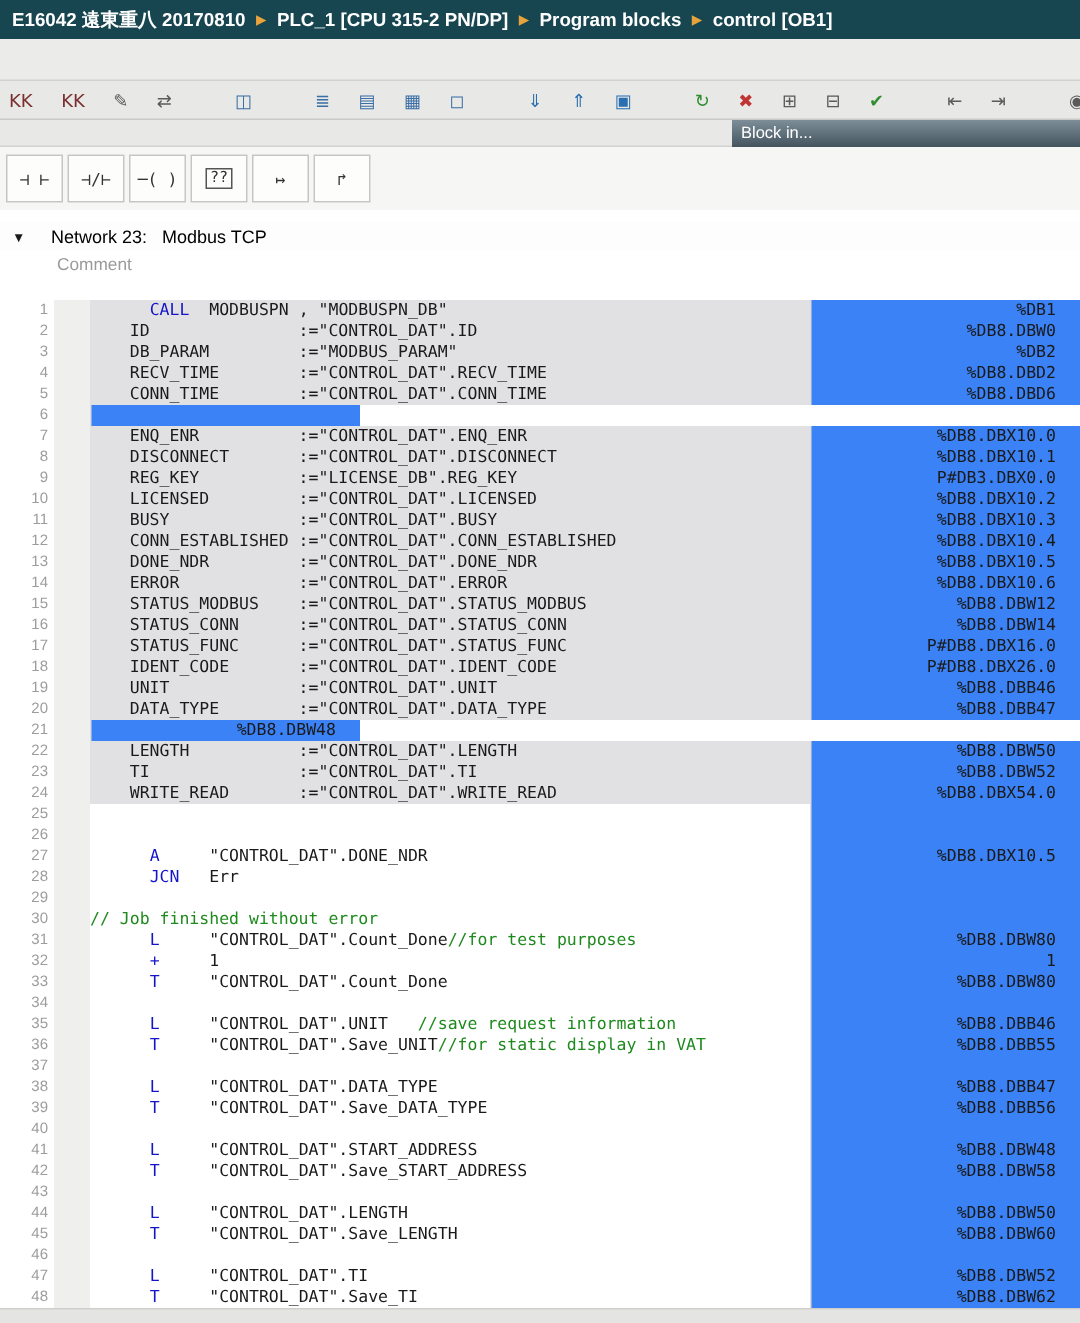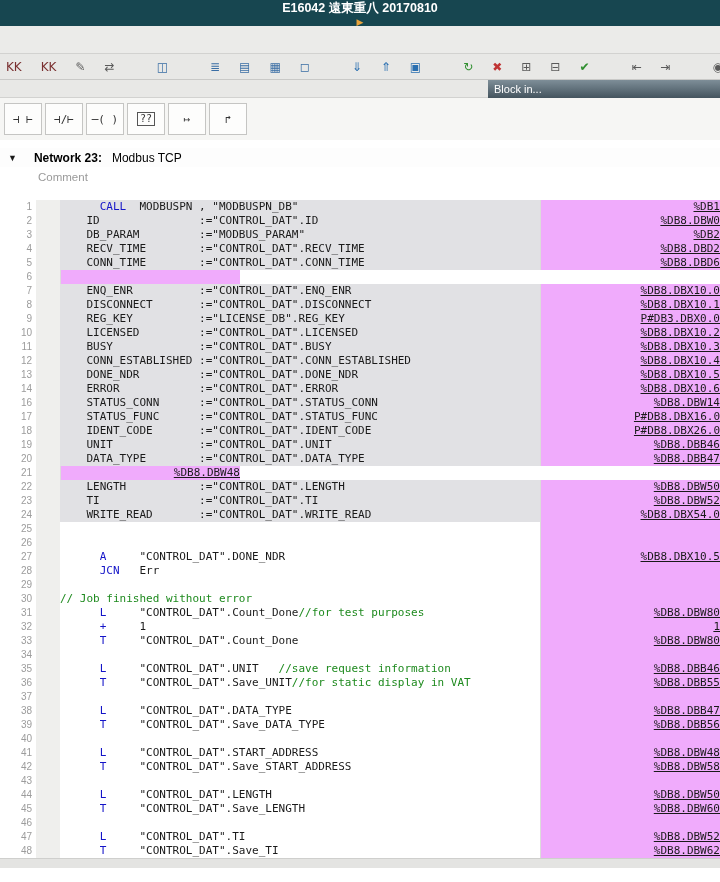--- a/index.html
+++ b/index.html
@@ -1,21 +1,21 @@
 <!DOCTYPE html>
 <html><head>
 <meta charset="utf-8">
 <style>
   * { margin:0; padding:0; box-sizing:border-box; }
   html,body { width:720px; height:882px; overflow:hidden; }
   body { font-family:"Liberation Sans", sans-serif; background:#ffffff; position:relative; }
 
   
   .titlebar { height:26px; background:#174650; color:#ffffff; display:flex; align-items:center;
-              padding:0 8px; font-size:12.5px; font-weight:bold; white-space:nowrap; overflow:hidden;flex-direction:column; }
+              padding:0 8px; font-size:12.5px; font-weight:bold; white-space:nowrap; overflow:hidden; }
   .titlebar .sep { color:#e8a33c; margin:0 7px; font-size:9px; font-weight:normal; }
   .titlebar .crumb { cursor:default; }
 
   
   .menustrip { height:28px; background:#ebebe9; border-bottom:1px solid #d2d2d0; }
 
   
   .toolbar { height:26px; background:#e8e8e6; border-bottom:1px solid #c9c9c7;
              display:flex; align-items:center; padding:0 5px; gap:17px; }
   .tb-icon { width:20px; height:20px; display:flex; align-items:center; justify-content:center;
@@ -34,38 +34,38 @@
              display:flex; align-items:center; justify-content:center;
              font-family:"DejaVu Sans Mono", monospace; font-size:11px; color:#333; }
   .lad-btn .boxed { border:1px solid #555; padding:0 2px; font-size:10px; line-height:12px; }
 
   .gap8 { height:8px; background:#ffffff; }
   .gap3 { height:3px; background:#ffffff; }
 
   
   .net-header { height:19px; display:flex; align-items:center; padding-left:8px; font-size:12px; background:#fdfdfd; }
   .net-header .tri { font-size:9px; margin-right:17px; color:#1a1a1a; }
-  .net-header .num { font-weight:bold; margin-right:10px; color:#000; }
+  .net-header .num { font-weight:normal; margin-right:10px; color:#000; }
   .net-header .ttl { color:#000; }
 
   
   .comment-row { height:30px; padding-left:38px; padding-top:4px; color:#9a9a9a;
                  font-size:11.5px; background:#ffffff; }
 
   
   .code-panel { background:#ffffff; }
   .code-row { display:flex; height:14px; line-height:14px;
               font-family:"DejaVu Sans Mono", monospace; font-size:11px; }
   .ln { width:36px; text-align:right; padding-right:4px; color:#9c9c9c; font-size:10px;
         font-family:"Liberation Sans", sans-serif; background:#ffffff; }
   .gutter { width:24px; background:#efefed; }
   .codecell { flex:1; white-space:pre; overflow:hidden; background:#ffffff; }
   .code-row.hl .codecell { background:#e1e1e4; }
-  .addr { width:180px; background:#f0abfc; border-left:1px solid #dcdcda; text-align:right;
-          padding-right:0; color:#1a1a1a;text-decoration:underline; }
+  .addr { width:180px; background:#3b82f6; border-left:1px solid #dcdcda; text-align:right;
+          padding-right:16px; color:#1a1a1a; }
   .tok.k { color:#1414c8; }
   .tok.c { color:#1e8a1e; }
   .tok.p { color:#1a1a1a; }
 
   .bottombar { height:10px; background:#e4e4e2; border-top:1px solid #cfcfcd; }
 </style>
 </head>
 <body>
 
 <div class="titlebar">
@@ -232,20 +232,26 @@
       <div class="codecell"><span class="tok p">    DONE_NDR         :="CONTROL_DAT".DONE_NDR</span></div>
       <div class="addr">%DB8.DBX10.5</div>
     </div>
     <div class="code-row hl">
       <div class="ln">14</div>
       <div class="gutter"></div>
       <div class="codecell"><span class="tok p">    ERROR            :="CONTROL_DAT".ERROR</span></div>
       <div class="addr">%DB8.DBX10.6</div>
     </div>
     <div class="code-row hl">
+      <div class="ln">15</div>
+      <div class="gutter"></div>
+      <div class="codecell"><span class="tok p">    STATUS_MODBUS    :="CONTROL_DAT".STATUS_MODBUS</span></div>
+      <div class="addr">%DB8.DBW12</div>
+    </div>
+    <div class="code-row hl">
       <div class="ln">16</div>
       <div class="gutter"></div>
       <div class="codecell"><span class="tok p">    STATUS_CONN      :="CONTROL_DAT".STATUS_CONN</span></div>
       <div class="addr">%DB8.DBW14</div>
     </div>
     <div class="code-row hl">
       <div class="ln">17</div>
       <div class="gutter"></div>
       <div class="codecell"><span class="tok p">    STATUS_FUNC      :="CONTROL_DAT".STATUS_FUNC</span></div>
       <div class="addr">P#DB8.DBX16.0</div>

